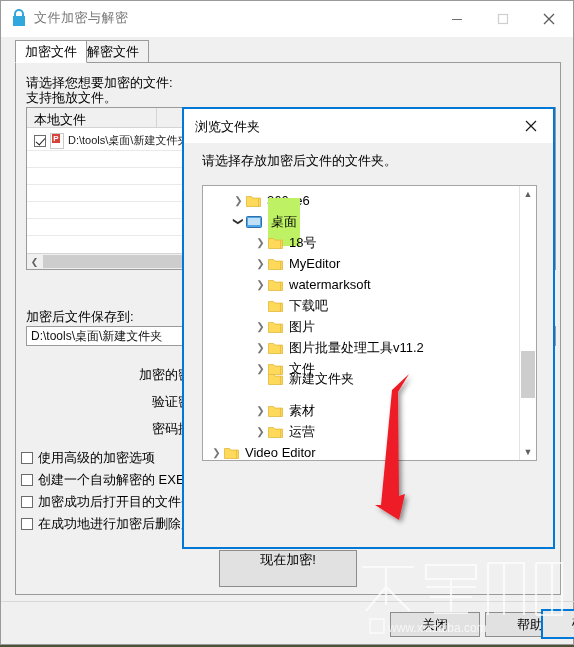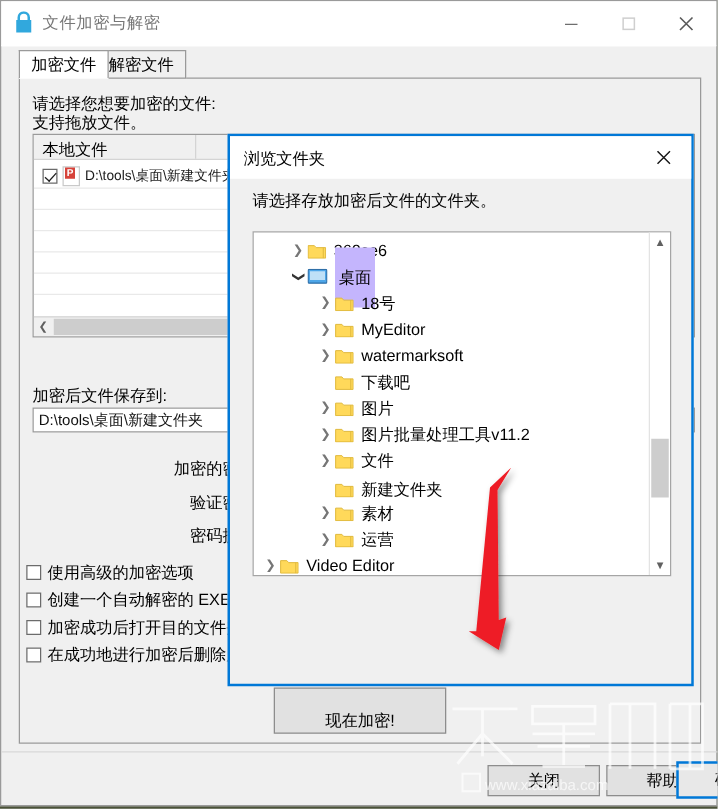--- a/index.html
+++ b/index.html
@@ -112,21 +112,21 @@
   .rlbl{position:absolute;font-size:13px;color:#000;white-space:nowrap;text-align:right;}
 
   
   .opt{position:absolute;left:20px;height:17px;display:flex;align-items:center;gap:5px;}
   .cbx{width:12px;height:12px;border:1px solid #6b6b6b;background:#fff;box-sizing:border-box;flex:none;}
   .opt span{font-size:13px;color:#000;white-space:nowrap;}
 
   #encrypt-now{
     position:absolute;left:218px;top:549px;width:138px;height:37px;
     background:#e1e1e1;border:1px solid #8d8d8d;box-sizing:border-box;
-    display:flex;align-items:flex-end;justify-content:center;font-size:13px;color:#000;
+    display:flex;align-items:flex-start;justify-content:center;font-size:13px;color:#000;
   }
   #bottom-sep{position:absolute;left:0;top:600px;width:574px;height:1px;background:#d8d8d8;}
   .botbtn{
     position:absolute;top:611px;width:90px;height:25px;background:#e1e1e1;
     border:1px solid #8d8d8d;box-sizing:border-box;display:flex;
     align-items:center;justify-content:center;font-size:13px;color:#000;
   }
   #btn-guanbi{left:389px;}
   #btn-bangzhu{left:484px;font-family:Liberation Mono, monospace;}
 
@@ -158,21 +158,21 @@
   #ts-up{top:0;}
   #ts-down{bottom:0;}
   #ts-thumb{position:absolute;left:1px;top:165px;width:14px;height:47px;background:#cdcdcd;}
   .tnode{position:absolute;height:21px;display:flex;align-items:center;white-space:nowrap;}
   .tchev{width:15px;text-align:center;font-size:10px;color:#767676;flex:none;}
   .folder{
     width:15px;height:12px;flex:none;margin-right:6px;position:relative;
   }
   .folder svg{display:block;}
   .tname{font-size:13px;color:#000;}
-  .tnode.sel .tname{background:#c4b5fd;padding:15px 3px;}
+  .tnode.sel .tname{background:#bef264;padding:15px 3px;}
   .monitor{width:16px;height:13px;flex:none;margin-right:6px;}
   .dlgbtn{
     position:absolute;top:498px;width:88px;height:26px;
     display:flex;align-items:center;justify-content:center;font-size:13px;color:#000;
     background:#e1e1e1;box-sizing:border-box;
   }
   #dlg-ok{left:357px;top:500px;width:88px;height:30px;border:2px solid #0078d7;background:#e8e8e8;}
 
   
   #red-arrow{position:absolute;left:0;top:0;width:574px;height:647px;pointer-events:none;z-index:80;}
@@ -387,21 +387,21 @@
         <div class="tnode" style="top: 172px; left: 50px;">
           <span class="tchev">❯</span>
           <span class="folder">
             <svg width="15" height="12" viewBox="0 0 15 12">
               <path d="M0.5 1.5 h5 l1.4 1.6 h7.6 v8.4 h-14 z" fill="#ffd95a" stroke="#e0b93c" stroke-width="0.8"></path>
               <path d="M12.6 3.1 v8.4" stroke="#e0b93c" stroke-width="0.8"></path>
             </svg>
           </span>
           <span class="tname">文件</span>
         </div>
-        <div class="tnode" style="top: 195px; left: 50px;">
+        <div class="tnode" style="top: 182px; left: 50px;">
           <span class="tchev"></span>
           <span class="folder">
             <svg width="15" height="12" viewBox="0 0 15 12">
               <path d="M0.5 1.5 h5 l1.4 1.6 h7.6 v8.4 h-14 z" fill="#ffd95a" stroke="#e0b93c" stroke-width="0.8"></path>
               <path d="M12.6 3.1 v8.4" stroke="#e0b93c" stroke-width="0.8"></path>
             </svg>
           </span>
           <span class="tname">新建文件夹</span>
         </div>
         <div class="tnode" style="top: 214px; left: 50px;">

